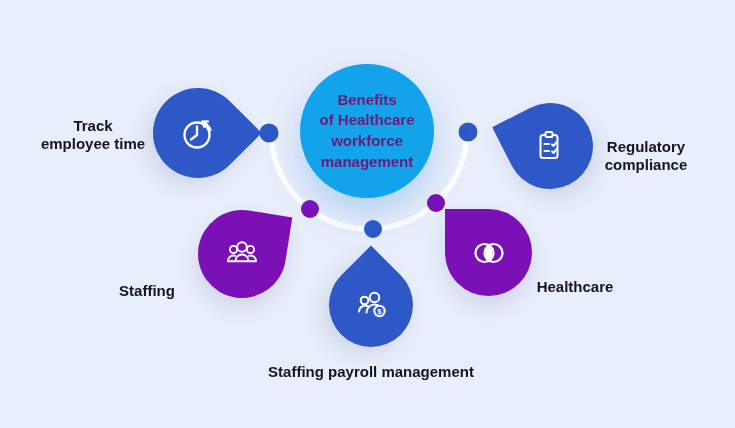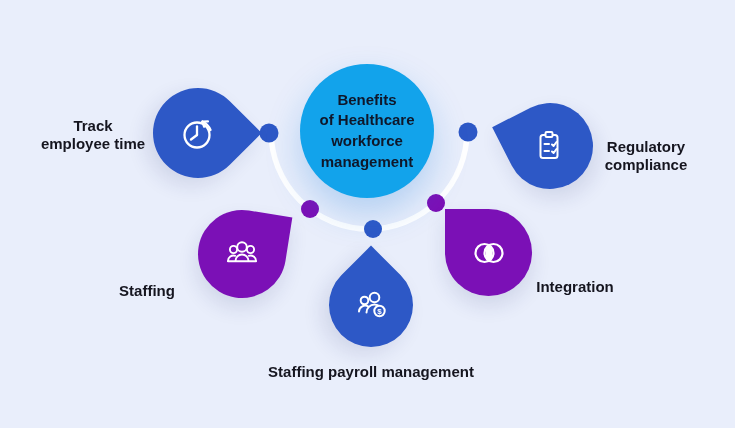--- a/index.html
+++ b/index.html
@@ -33,21 +33,21 @@
   .icon-staffing{left:219px;top:231px;}
   .icon-integration{left:466px;top:230px;}
   .icon-payroll{left:348px;top:281px;}
   .center-circle{
     position:absolute;left:300px;top:64px;width:134px;height:134px;z-index:2;
     background:var(--center-blue);border-radius:50%;
     display:flex;align-items:center;justify-content:center;
     box-shadow:0 16px 34px rgba(18,120,220,.25);
   }
   .center-label{
-    color:#0f172a;font-weight:700;font-size:15px;line-height:1.38;
+    color:#701a75;font-weight:700;font-size:15px;line-height:1.38;
     text-align:center;white-space:pre-line;
   }
   .label{
     position:absolute;z-index:3;font-weight:700;font-size:15px;line-height:1.22;
     color:var(--label);text-align:center;white-space:pre-line;
   }
   .label-track{left:18px;top:117px;width:150px;}
   .label-regulatory{left:583px;top:138px;width:126px;}
   .label-staffing{left:97px;top:265px;width:100px;margin-top:17px;}
   .label-integration{left:525px;top:278px;width:100px;}
@@ -131,16 +131,16 @@
 of Healthcare
 workforce
 management</div>
   </div>
 
   <div class="label label-regulatory">Regulatory
 compliance</div>
   <div class="label label-track">Track
 employee time</div>
   <div class="label label-staffing">Staffing</div>
-  <div class="label label-integration">Integration</div>
+  <div class="label label-integration">Healthcare</div>
   <div class="label label-payroll">Staffing payroll management</div>
 
 </div>
 
 </body></html>

